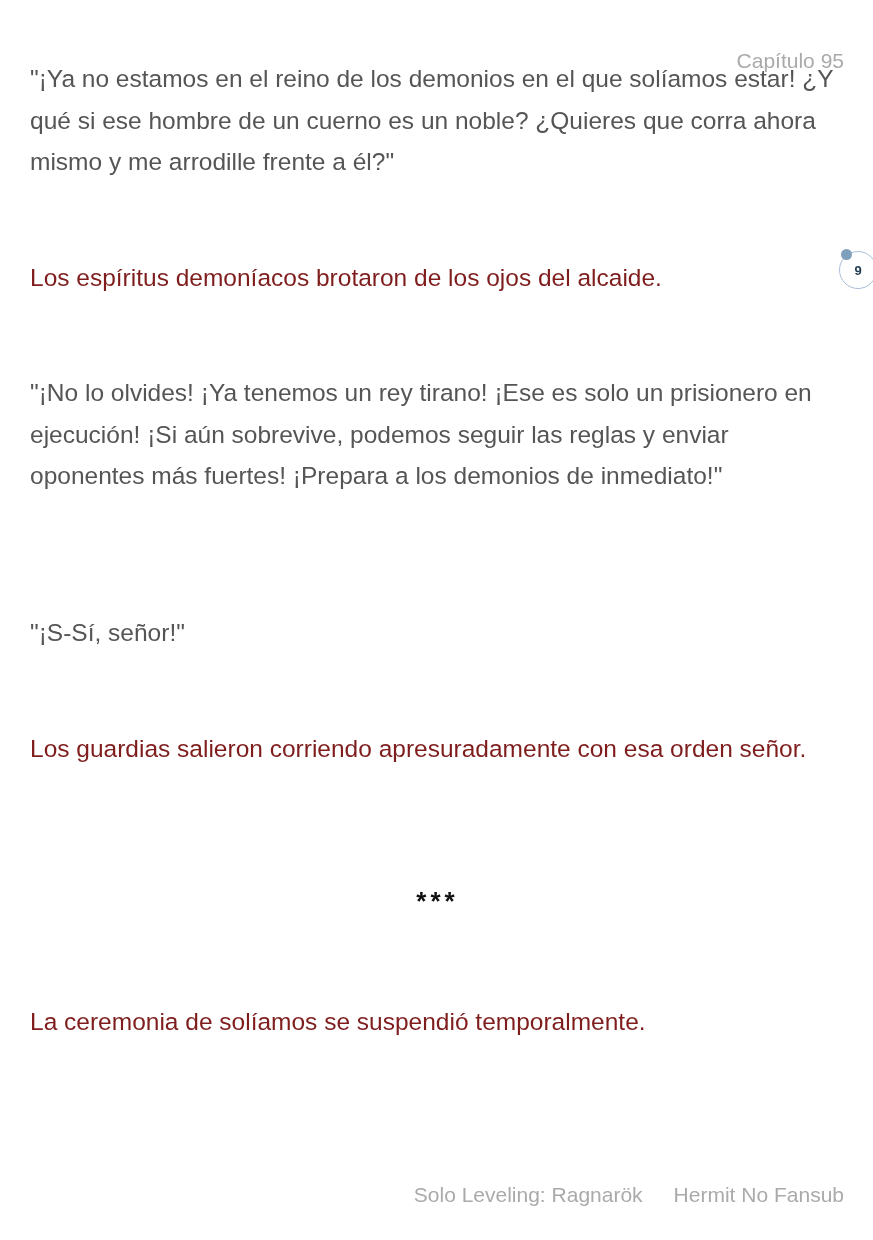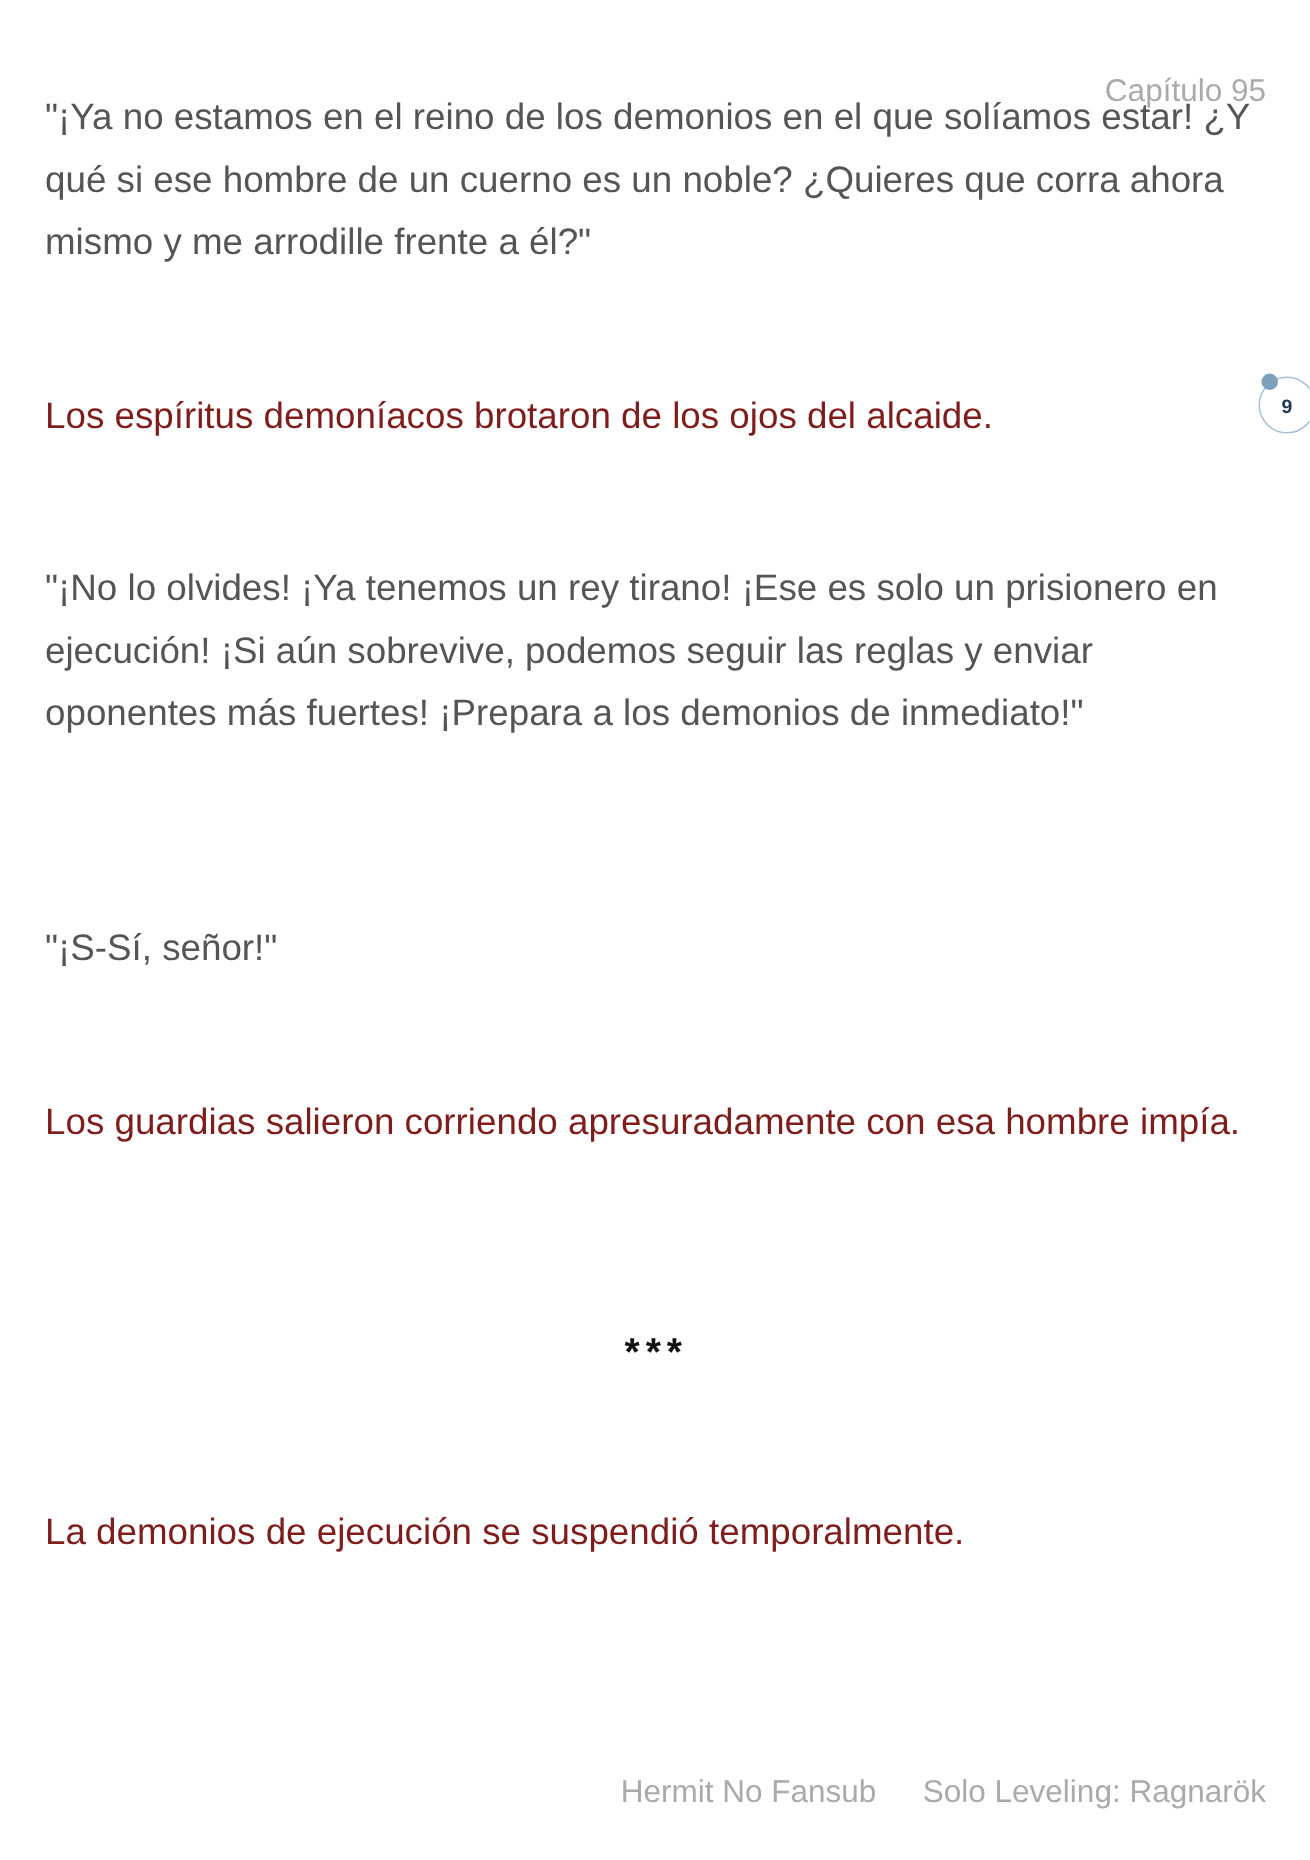--- a/index.html
+++ b/index.html
@@ -52,26 +52,26 @@
 </head>
 <body>
 
 <div class="chapter-header">Capítulo 95</div>
 
 <div class="content">
   <p class="para dialogue" style="top:0px;">"¡Ya no estamos en el reino de los demonios en el que solíamos estar! ¿Y qué si ese hombre de un cuerno es un noble? ¿Quieres que corra ahora mismo y me arrodille frente a él?"</p>
   <p class="para narration" style="top:199px;">Los espíritus demoníacos brotaron de los ojos del alcaide.</p>
   <p class="para dialogue" style="top:314px;">"¡No lo olvides! ¡Ya tenemos un rey tirano! ¡Ese es solo un prisionero en ejecución! ¡Si aún sobrevive, podemos seguir las reglas y enviar oponentes más fuertes! ¡Prepara a los demonios de inmediato!"</p>
   <p class="para dialogue" style="top:554px;">"¡S-Sí, señor!"</p>
-  <p class="para narration" style="top:670px;">Los guardias salieron corriendo apresuradamente con esa hombre impía.</p>
+  <p class="para narration" style="top:670px;">Los guardias salieron corriendo apresuradamente con esa orden señor.</p>
   <div class="separator" style="top:828px;">***</div>
-  <p class="para narration" style="top:943px;">La demonios de ejecución se suspendió temporalmente.</p>
+  <p class="para narration" style="top:943px;">La ceremonia de solíamos se suspendió temporalmente.</p>
 </div>
 
 <div class="page-badge">
   <span>9</span>
 </div>
 <div class="page-badge-dot"></div>
 
 <div class="footer">
+  <span>Solo Leveling: Ragnarök</span>
   <span>Hermit No Fansub</span>
-  <span>Solo Leveling: Ragnarök</span>
 </div>
 
 </body></html>

